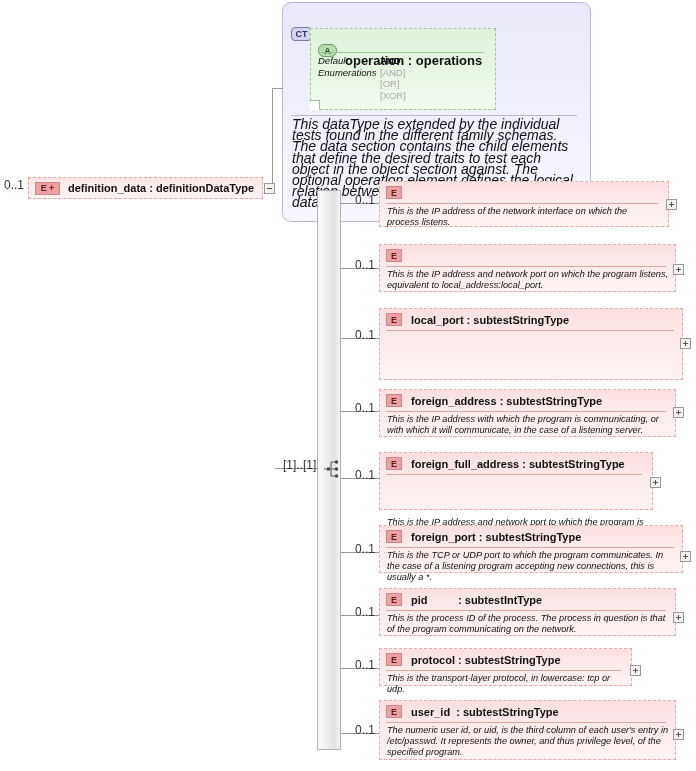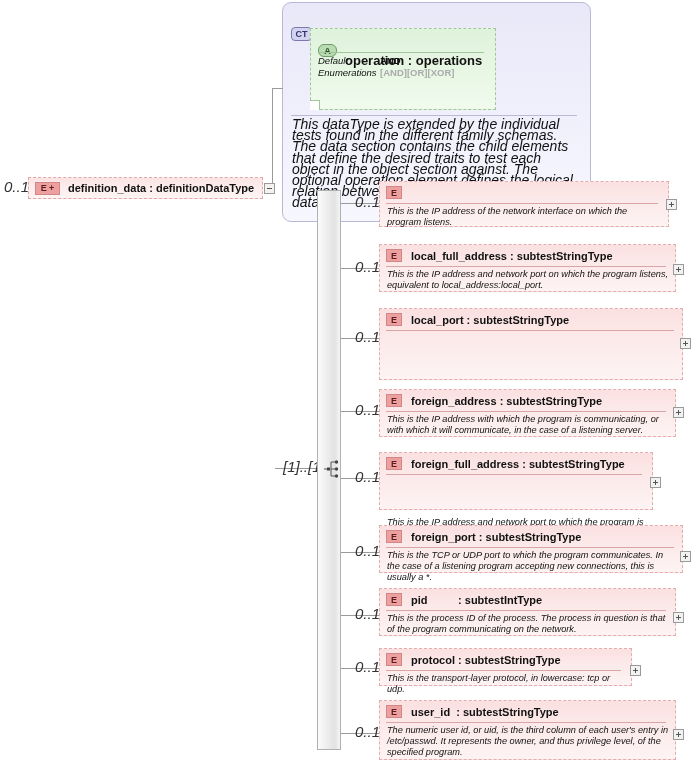--- a/index.html
+++ b/index.html
@@ -155,22 +155,21 @@
   }
   .attr-val-default {
     font-weight: bold;
     color: #111;
   }
   .attr-enum {
     color: #aaaaaa;
   }
   .attr-enum-stack {
     display: flex;
-    flex-direction: row;
-    font-weight: bold;
+    flex-direction: column;
   }
 
   
   .ct-doc-rule {
     position: absolute;
     left: 8px;
     top: 112px;
     width: 286px;
     height: 1px;
     background: #b9b9d6;
@@ -223,22 +222,21 @@
   .elem-root-label {
     font-size: 11px;
     font-weight: bold;
     color: #111;
     white-space: nowrap;
   }
 
   
   .occ {
     position: absolute;
-    font-size: 15px;
-    font-style: italic;
+    font-size: 12px;
     color: #333;
     white-space: nowrap;
   }
 
   
   .toggle {
     position: absolute;
     width: 11px;
     height: 11px;
     border: 1px solid #9a9a9a;
@@ -392,30 +390,29 @@
     <circle cx="12.5" cy="17" r="1.7" fill="#444"></circle>
   </svg>
 
   <div class="line-h" style="left:341px; top:203px; width:38px;"></div>
   <div class="occ" style="left:355px; top:193px;">0..1</div>
   <div class="elem-box" style="left:379px; top:181px; width:290px; height:46px;">
     <div class="elem-head">
       <span class="e-tag plain">E</span>
     </div>
     <div class="elem-rule" style="top:21px; width:272px;"></div>
-    <div class="elem-doc" style="top:24px; width:274px;">This is the IP address of the network interface on which the program listens.</div>
+    <div class="elem-doc" style="top:24px; width:274px;">This is the IP address of the network interface on which the process listens.</div>
   </div>
   <div class="toggle plus" style="left:666px; top:199px;"></div>
 
   <div class="line-h" style="left:341px; top:268px; width:38px;"></div>
   <div class="occ" style="left:355px; top:258px;">0..1</div>
   <div class="elem-box" style="left:379px; top:244px; width:297px; height:48px;">
     <div class="elem-head">
       <span class="e-tag plain">E</span>
-      <span class="elem-name">local_full_address : subtestStringType</span>
     </div>
     <div class="elem-rule" style="top:21px; width:280px;"></div>
     <div class="elem-doc" style="top:24px; width:282px;">This is the IP address and network port on which the program listens, equivalent to local_address:local_port.</div>
   </div>
   <div class="toggle plus" style="left:673px; top:264px;"></div>
 
   <div class="line-h" style="left:341px; top:338px; width:38px;"></div>
   <div class="occ" style="left:355px; top:328px;">0..1</div>
   <div class="elem-box" style="left:379px; top:308px; width:304px; height:72px;">
     <div class="elem-head">

